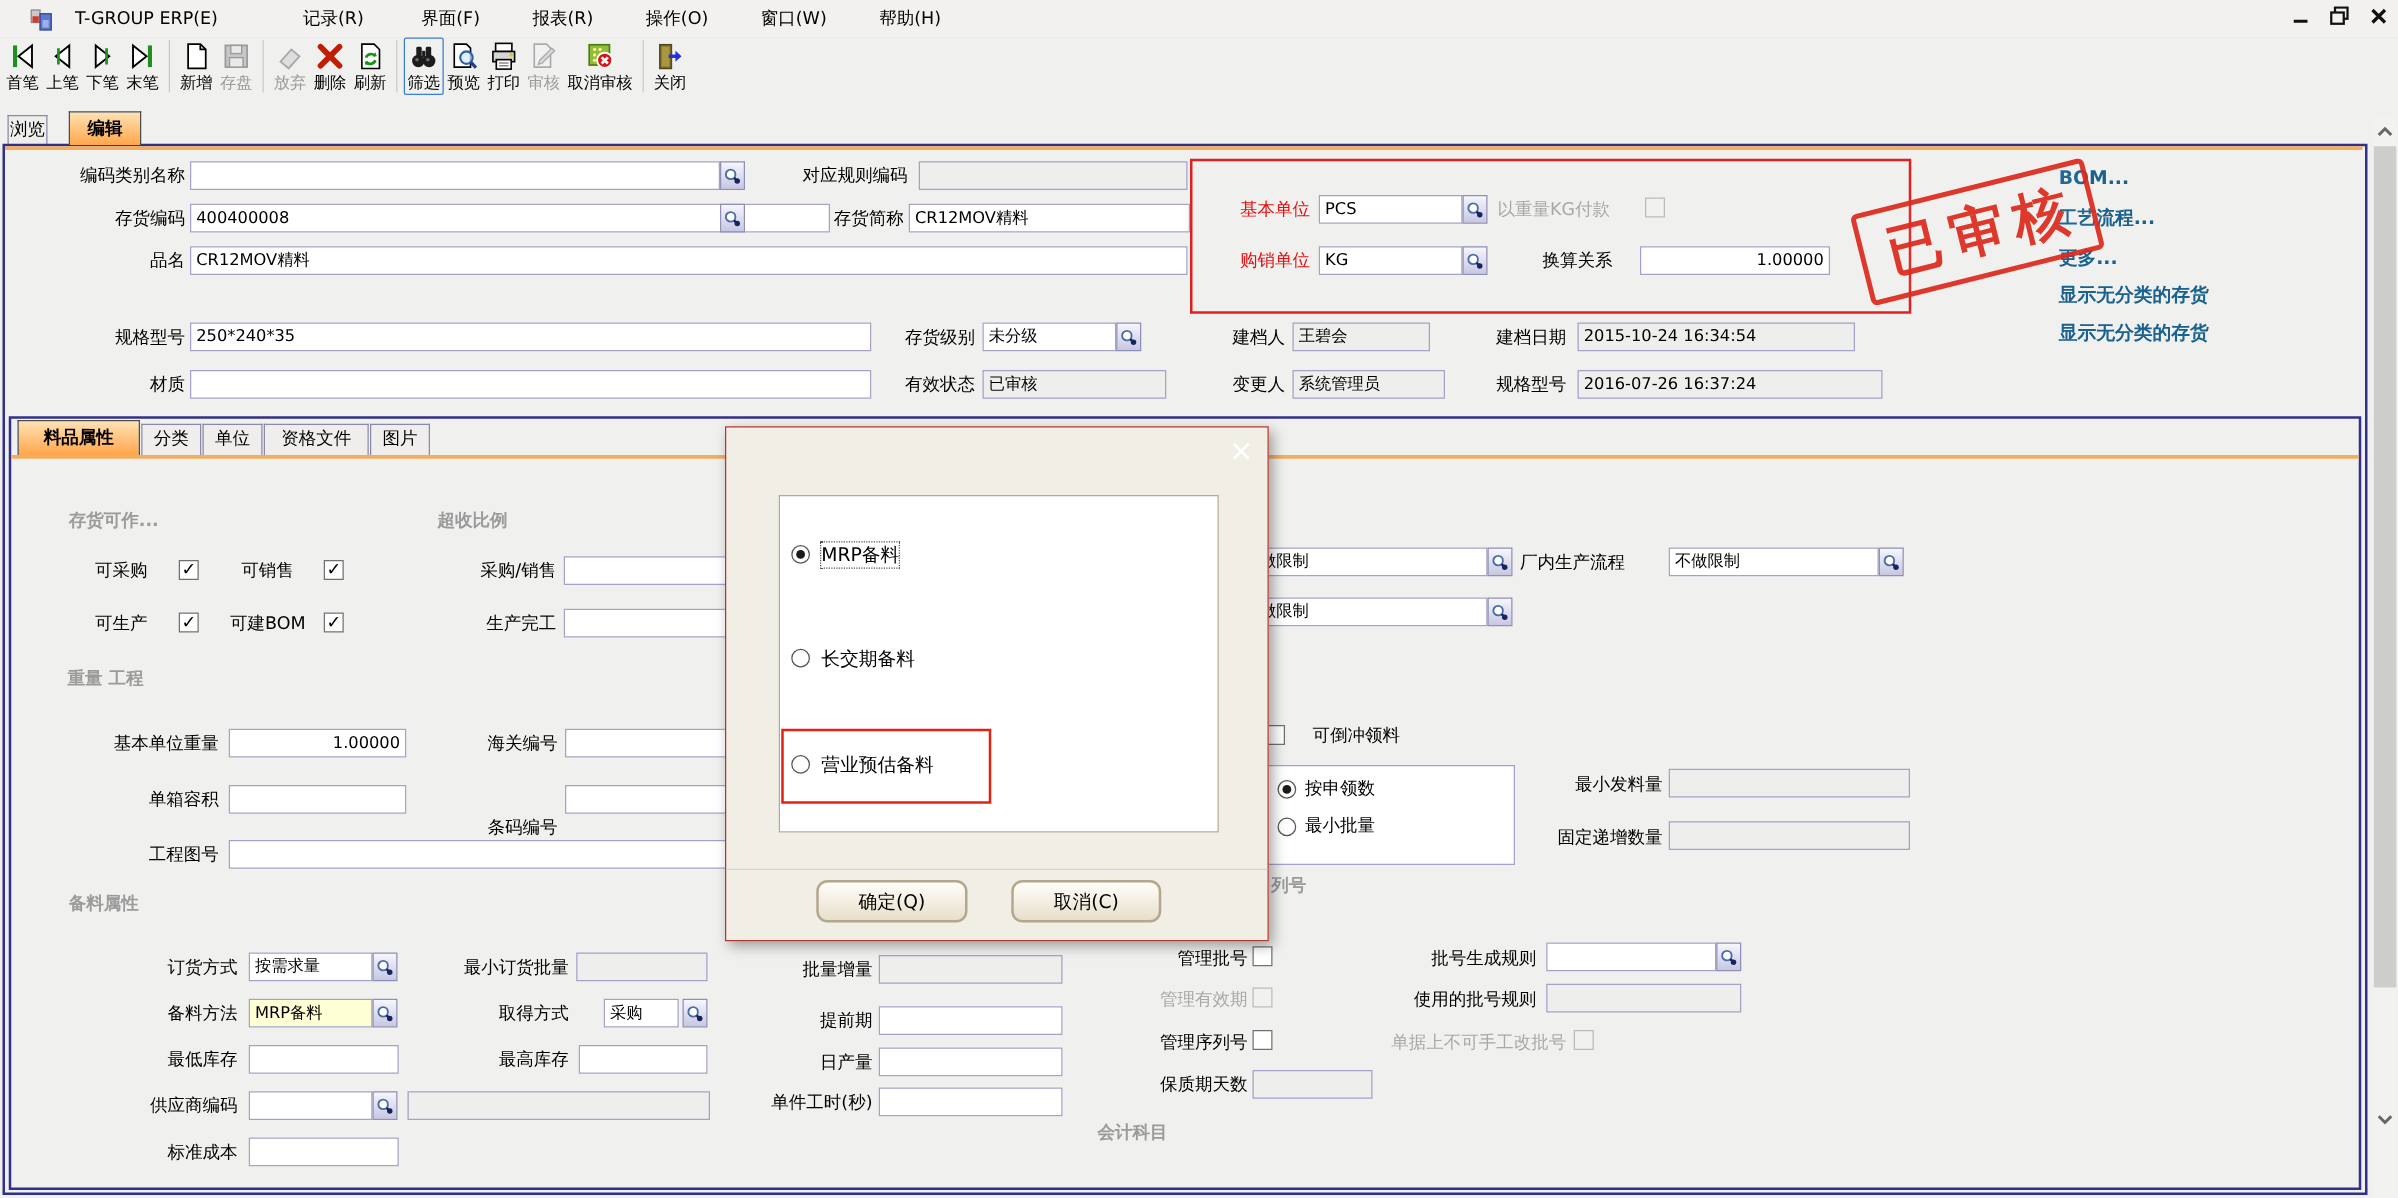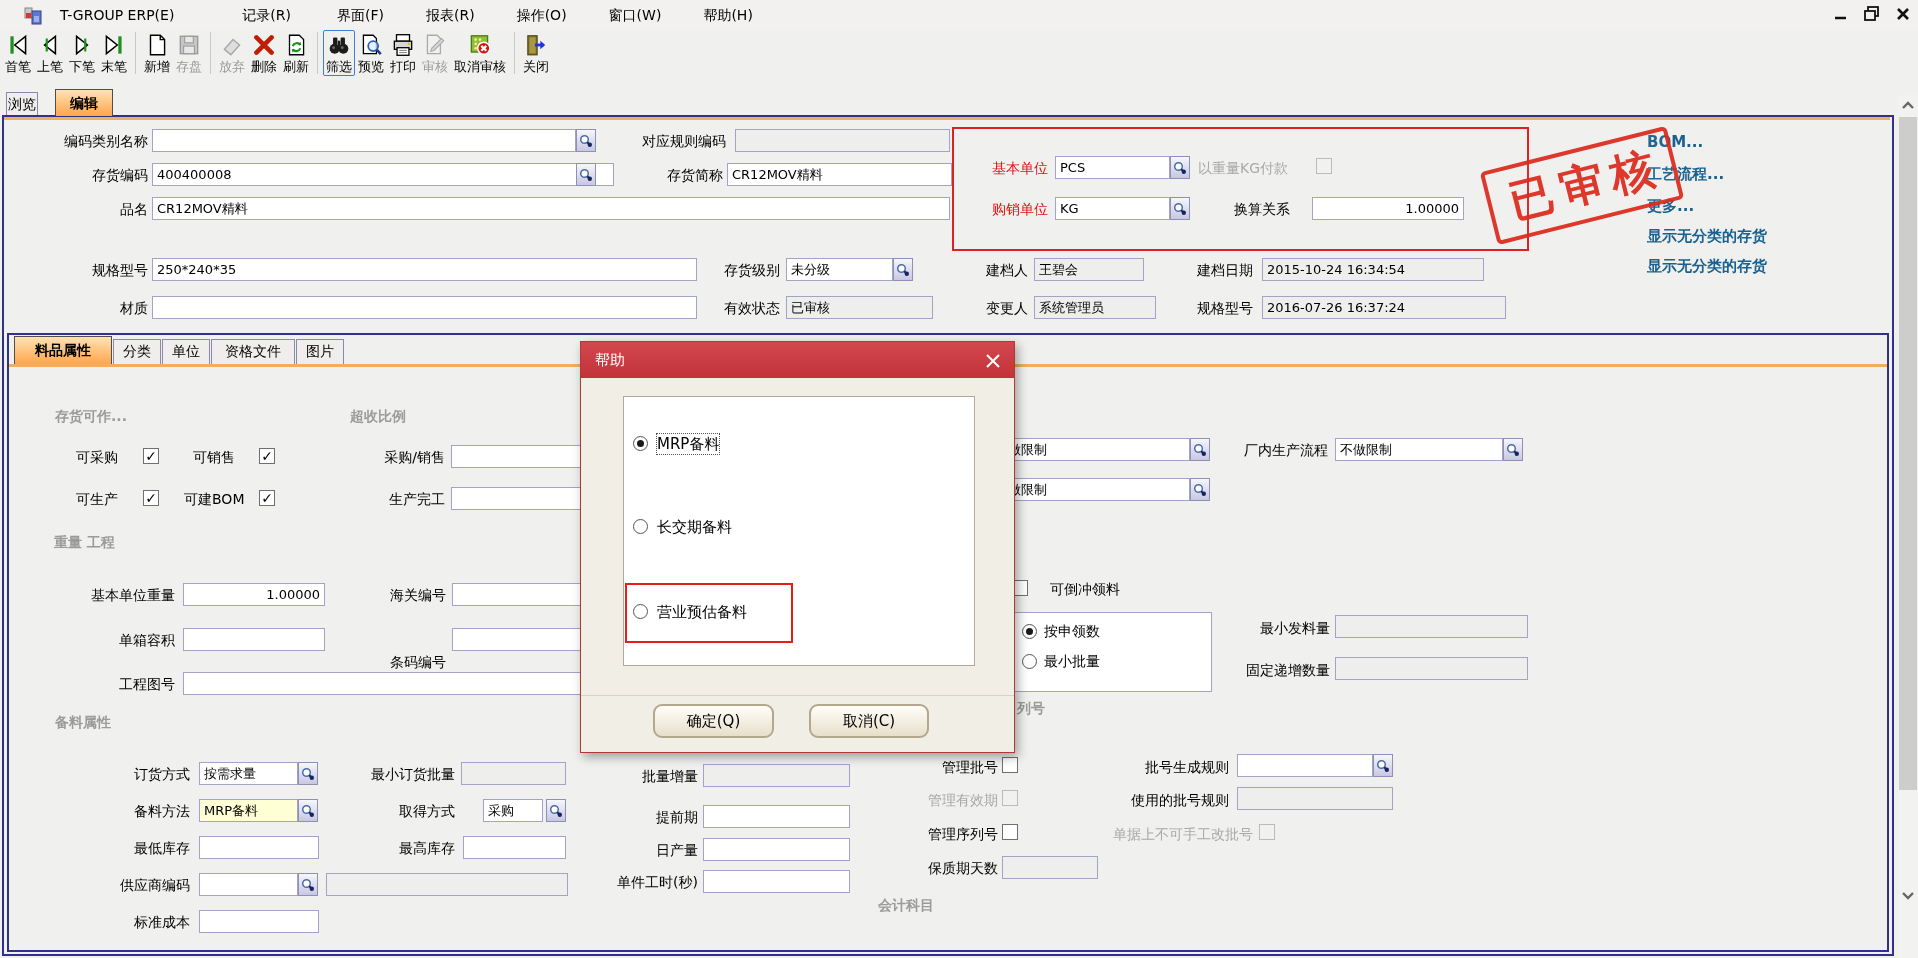--- a/index.html
+++ b/index.html
@@ -247,21 +247,21 @@
     <svg width="14" height="14">
       <circle cx="5.5" cy="5.5" r="3.8" fill="#fff" stroke="#4a6da8" stroke-width="1.5"></circle>
       <line x1="8.3" y1="8.3" x2="11.5" y2="11.5" stroke="#17255f" stroke-width="2"></line>
       <circle cx="10.8" cy="10.8" r="2.2" fill="#17255f"></circle>
     </svg>
   </div>
 <div class="lbl" style="left:600px;top:131px;width:126px">对应规则编码</div>
 <div class="fld ro" style="left:735px;top:129px;width:215px"></div>
 
 <div class="lbl" style="left:20px;top:165px;width:128px">存货编码</div>
-<div class="fld" style="left:152px;top:163px;width:462px">400400008</div>
+<div class="fld" style="left:152px;top:163px;width:512px">400400008</div>
 <div class="lk" style="left:576px;top:163px">
     <svg width="14" height="14">
       <circle cx="5.5" cy="5.5" r="3.8" fill="#fff" stroke="#4a6da8" stroke-width="1.5"></circle>
       <line x1="8.3" y1="8.3" x2="11.5" y2="11.5" stroke="#17255f" stroke-width="2"></line>
       <circle cx="10.8" cy="10.8" r="2.2" fill="#17255f"></circle>
     </svg>
   </div>
 <div class="lbl" style="left:620px;top:165px;width:103px">存货简称</div>
 <div class="fld" style="left:727px;top:163px;width:225px">CR12MOV精料</div>
 
@@ -351,21 +351,21 @@
 <div class="fld" style="left:451px;top:487px;width:255px"></div>
 
 <div class="fld" style="left:990px;top:438px;width:200px">不做限制</div>
 <div class="lk" style="left:1190px;top:438px">
     <svg width="14" height="14">
       <circle cx="5.5" cy="5.5" r="3.8" fill="#fff" stroke="#4a6da8" stroke-width="1.5"></circle>
       <line x1="8.3" y1="8.3" x2="11.5" y2="11.5" stroke="#17255f" stroke-width="2"></line>
       <circle cx="10.8" cy="10.8" r="2.2" fill="#17255f"></circle>
     </svg>
   </div>
-<div class="lbl" style="left:1218px;top:440px;width:110px">厂内生产流程</div>
+<div class="lbl" style="left:1190px;top:440px;width:110px">厂内生产流程</div>
 <div class="fld" style="left:1335px;top:438px;width:168px">不做限制</div>
 <div class="lk" style="left:1503px;top:438px">
     <svg width="14" height="14">
       <circle cx="5.5" cy="5.5" r="3.8" fill="#fff" stroke="#4a6da8" stroke-width="1.5"></circle>
       <line x1="8.3" y1="8.3" x2="11.5" y2="11.5" stroke="#17255f" stroke-width="2"></line>
       <circle cx="10.8" cy="10.8" r="2.2" fill="#17255f"></circle>
     </svg>
   </div>
 <div class="fld" style="left:990px;top:478px;width:200px">不做限制</div>
 <div class="lk" style="left:1190px;top:478px">
@@ -490,21 +490,20 @@
     </svg>
   </div>
 <div class="vthumb"></div>
 <div class="sbtn" style="top:886px">
     <svg width="14" height="10">
       <path d="M2 2 L7 7 L12 2" fill="none" stroke="#666" stroke-width="2.4"></path>
     </svg>
   </div>
 
 <div class="dlg">
-  <div class="dlg-title">帮助</div>
   <div class="dlg-x">
       <svg width="16" height="16">
         <path d="M2 2 L14 14 M14 2 L2 14" stroke="#fff" stroke-width="2"></path>
       </svg>
     </div>
   <div class="dlg-list"></div>
   <div class="rad sel" style="left:52px;top:94px"></div>
   <div class="dlg-opt focus" style="left:76px;top:92px">MRP备料</div>
   <div class="rad" style="left:52px;top:177px"></div>
   <div class="dlg-opt" style="left:76px;top:175px">长交期备料</div>

